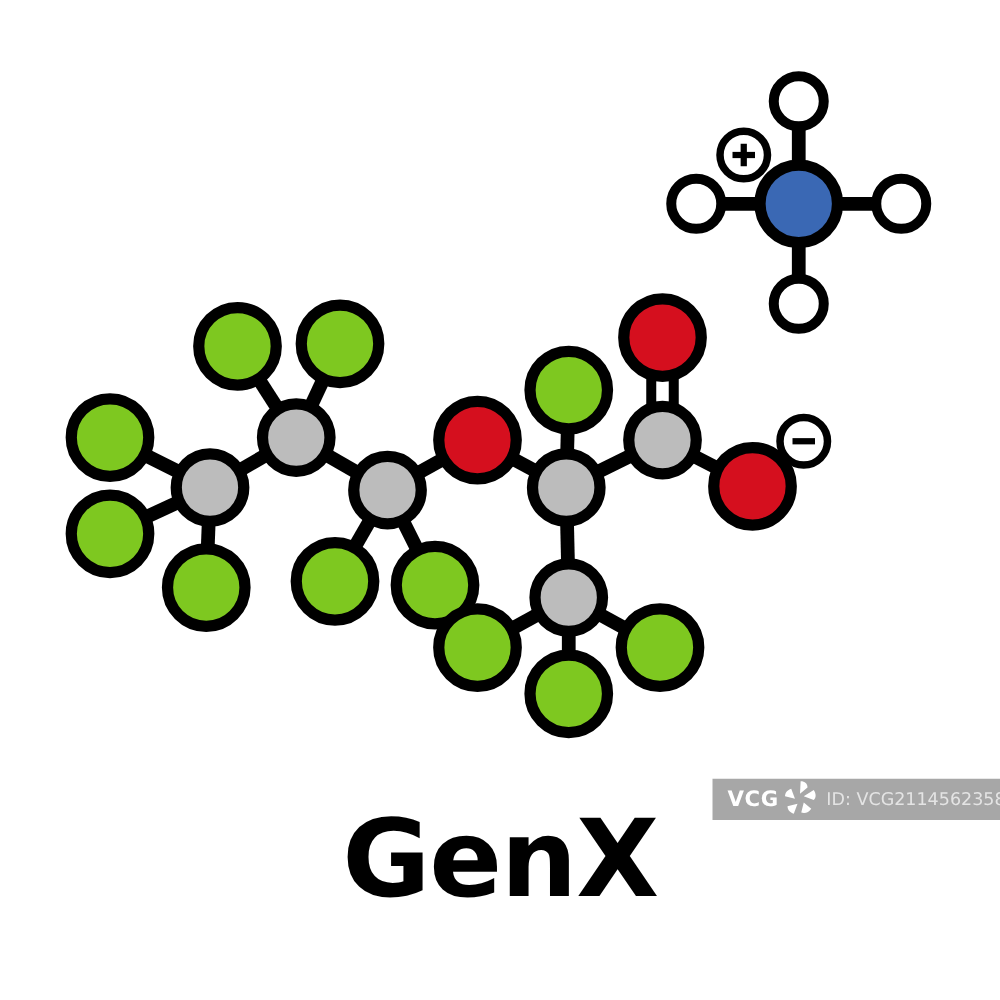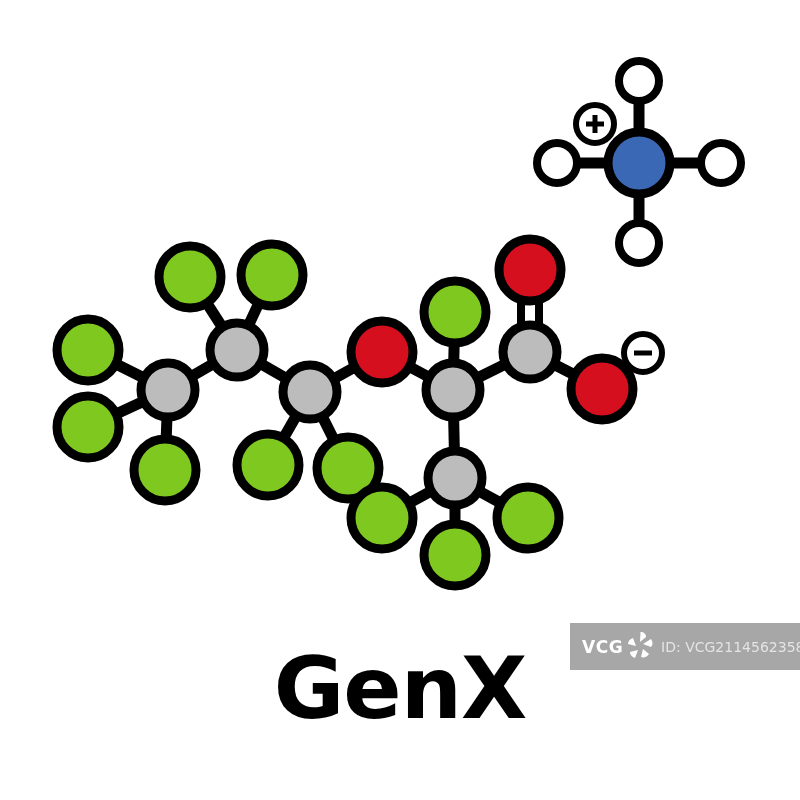--- a/index.html
+++ b/index.html
@@ -40,21 +40,21 @@
     font-size: 86px;
     letter-spacing: -1px;
     color: #000000;
     line-height: 1;
   }
   #watermark {
     position: absolute;
     left: 570px;
     top: 623px;
     width: 230px;
-    height: 47px;
+    height: 33px;
     background: rgba(160,160,160,0.92);
     display: flex;
     align-items: center;
     overflow: hidden;
   }
   #wm-logo {
     margin-left: 12px;
     display: flex;
     align-items: center;
     flex: 0 0 auto;

